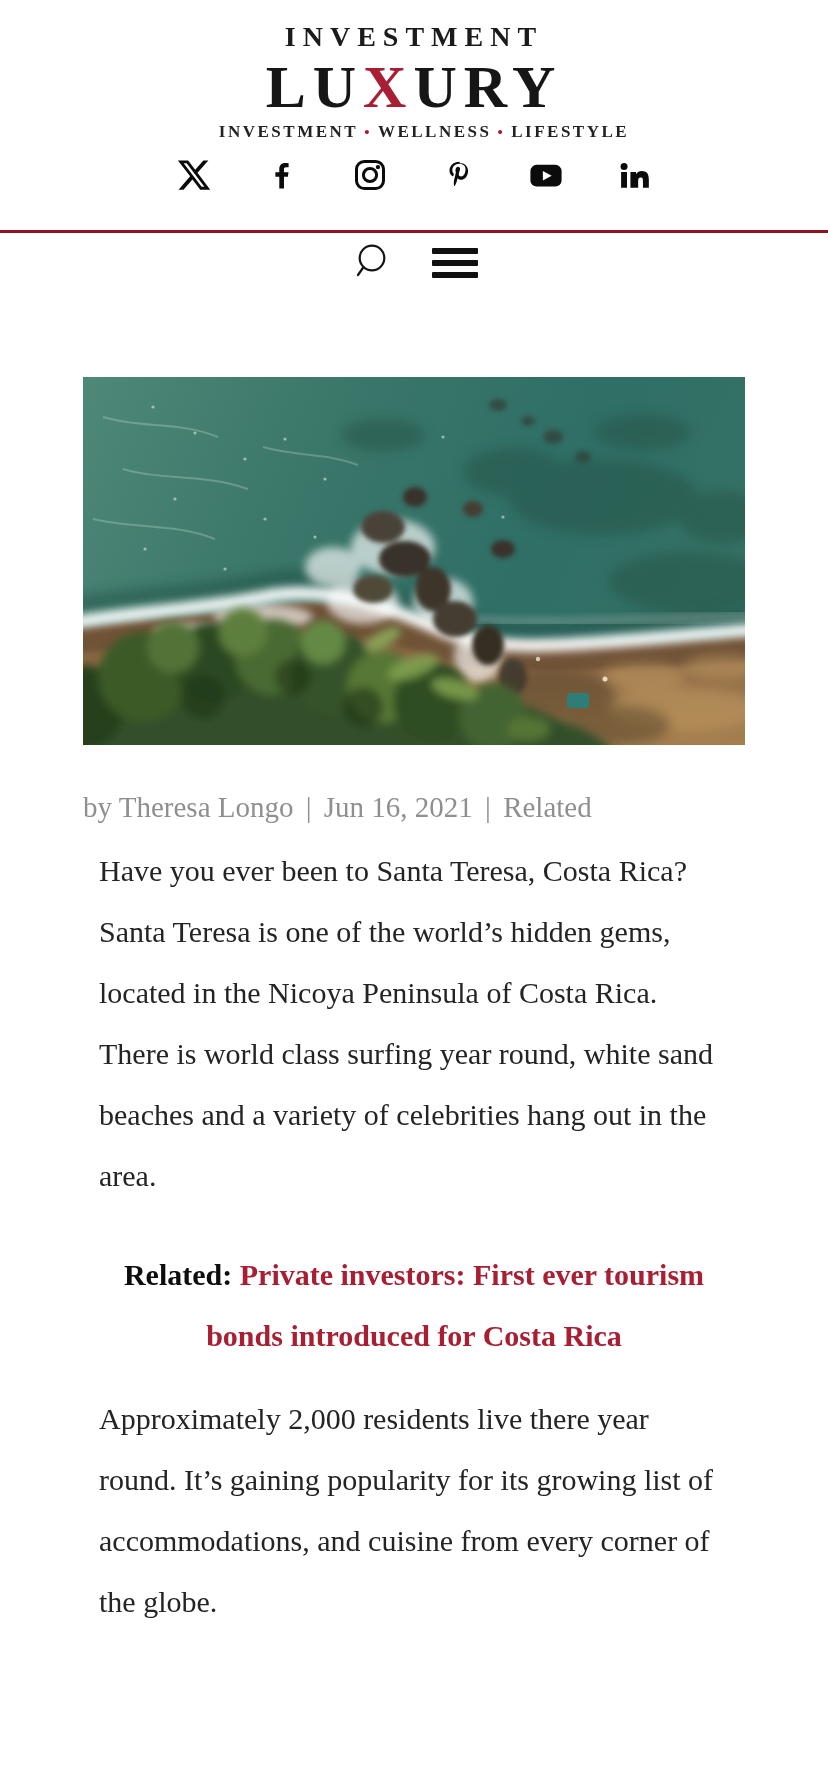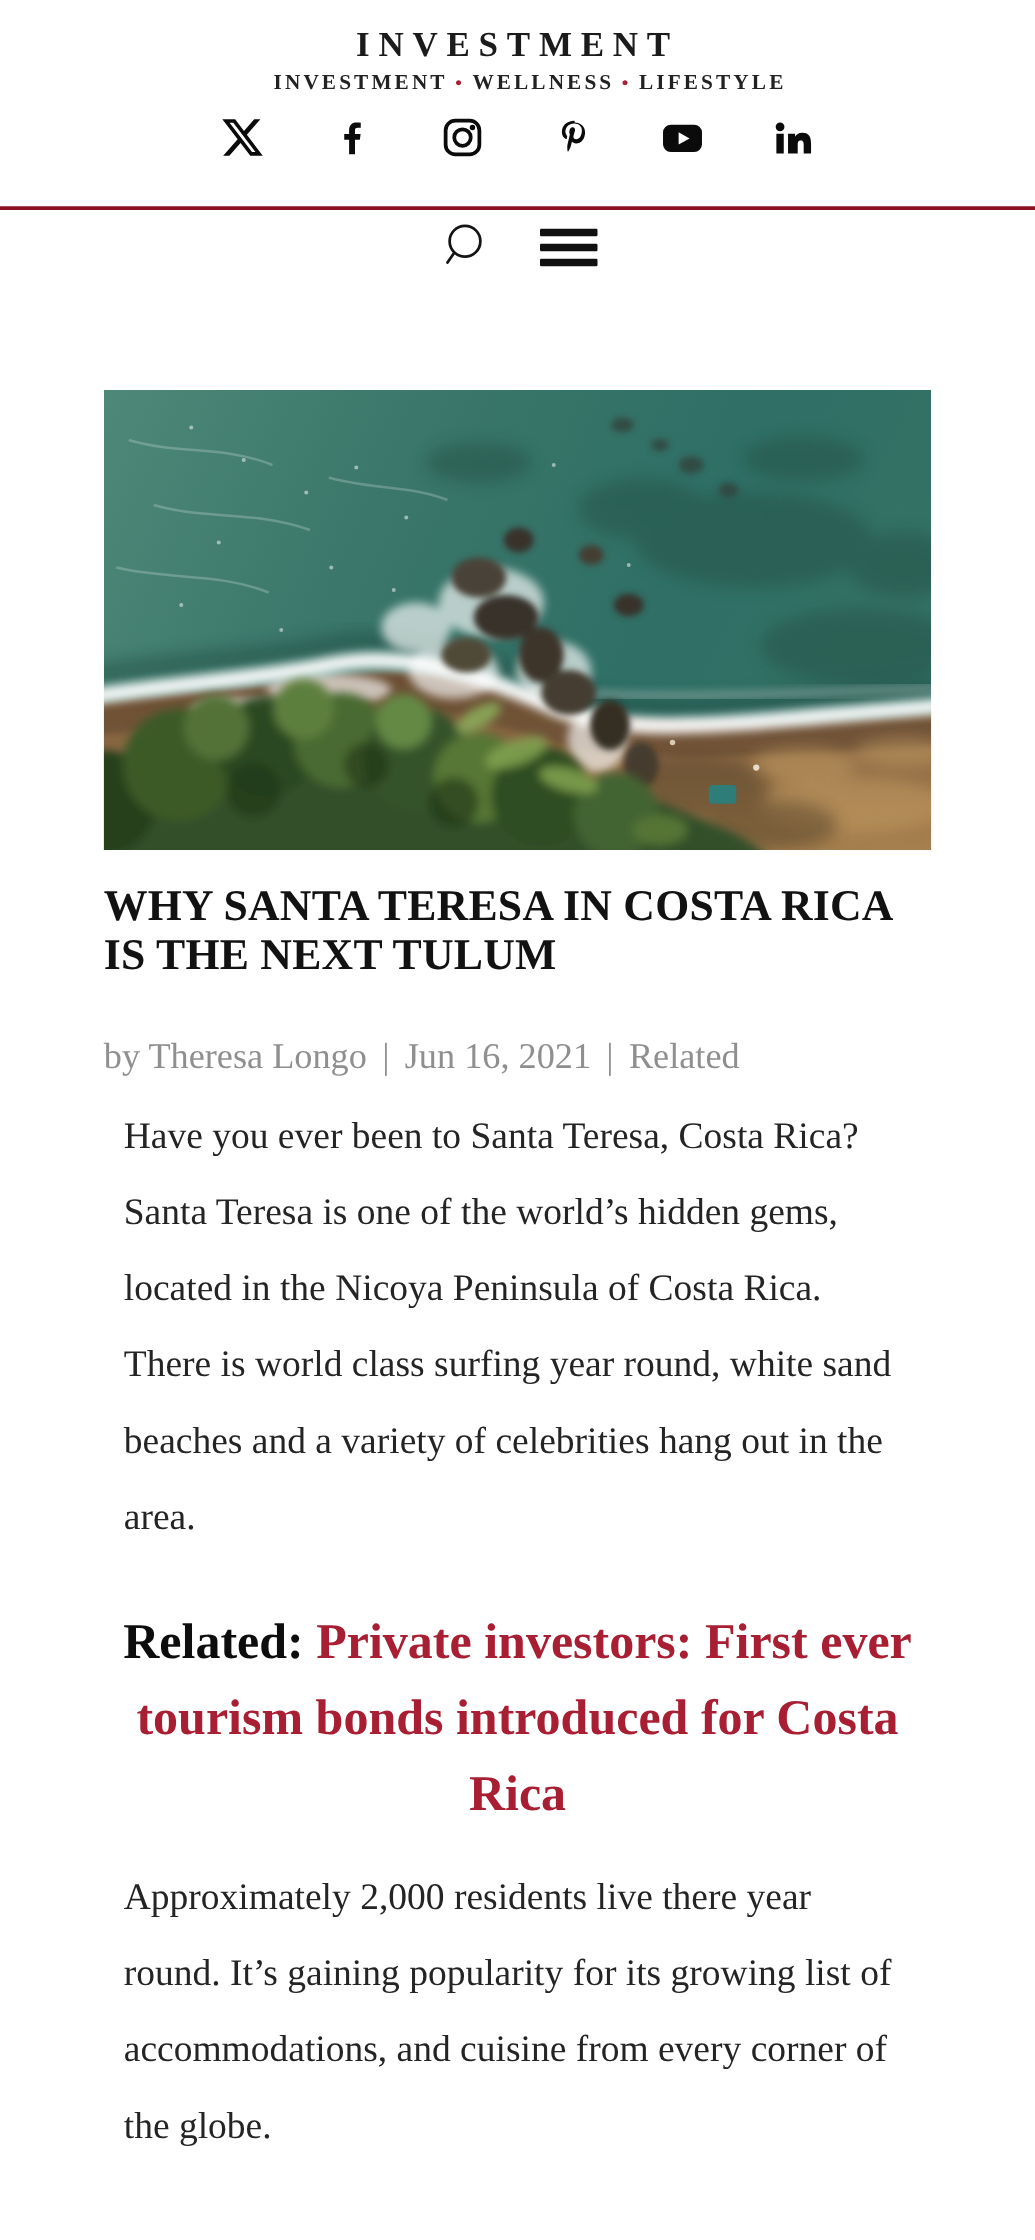--- a/index.html
+++ b/index.html
@@ -66,31 +66,32 @@
   .byline .sep{margin:0 5px;}
   .byline .link{cursor:pointer;}
   .para{
     font-size:30px;line-height:61px;color:#242424;
     padding-left:16px;padding-right:18px;font-family:Liberation Serif, serif;
   }
   .para-1{margin-top:13px;}
   .para-2{margin-top:22px;}
   .related{
     margin-top:38px;text-align:center;font-weight:bold;
-    font-size:40px;line-height:61px;padding:0 10px;
+    font-size:30px;line-height:61px;padding:0 10px;
   }
   .related .label{color:#0d0d0d;}
   .related .rlink{color:var(--accent-red);cursor:pointer;}
 </style>
 </head>
 <body>
 
 <div class="header">
   <div class="logo">
     <div class="logo-top">INVESTMENT</div>
+    <div class="logo-main"><span>LU</span><span class="x">X</span><span>URY</span></div>
     <div class="logo-tag"><span>INVESTMENT</span><span class="dot">•</span><span>WELLNESS</span><span class="dot">•</span><span>LIFESTYLE</span></div>
   </div>
 
   <div class="social-row">
     <div class="social-cell">
       <svg width="36" height="36" viewBox="0 0 24 24">
           <path d="M18.244 2.25h3.308l-7.227 8.26 8.502 11.24H16.17l-5.214-6.817L4.99 21.75H1.68l7.73-8.835L1.254 2.25H8.08l4.713 6.231 5.451-6.231Zm-1.161 17.52h1.833L7.084 4.126H5.117l11.966 15.644Z"></path>
         </svg>
     </div>
     <div class="social-cell">
@@ -273,21 +274,20 @@
         <ellipse cx="300" cy="262" rx="20" ry="8" fill="#8aa95a" opacity="0.9" transform="rotate(-30 300 262)"></ellipse>
         <ellipse cx="445" cy="352" rx="22" ry="12" fill="#547435"></ellipse>
       </g>
 
       <rect x="484" y="316" width="22" height="15" rx="3" fill="#2e7d78"></rect>
       <circle cx="522" cy="302" r="2.5" fill="#e8dcc8"></circle>
       <circle cx="455" cy="282" r="2.2" fill="#d8cab2"></circle>
     </svg>
   </div>
 
-  <h1 class="title">WHY SANTA TERESA IN COSTA RICA IS THE NEXT TULUM</h1>
 
   <div class="byline"><span class="prefix">by</span> <span class="link">Theresa Longo</span> <span class="sep">|</span> <span>Jun 16, 2021</span> <span class="sep">|</span> <span class="link">Related</span></div>
 
   <p class="para para-1">Have you ever been to Santa Teresa, Costa Rica? Santa Teresa is one of the world’s hidden gems, located in the Nicoya Peninsula of Costa Rica. There is world class surfing year round, white sand beaches and a variety of celebrities hang out in the area.</p>
 
   <p class="related"><span class="label">Related:</span> <span class="rlink">Private investors: First ever tourism bonds introduced for Costa Rica</span></p>
 
   <p class="para para-2">Approximately 2,000 residents live there year round. It’s gaining popularity for its growing list of accommodations, and cuisine from every corner of the globe.</p>
 
 </div>

